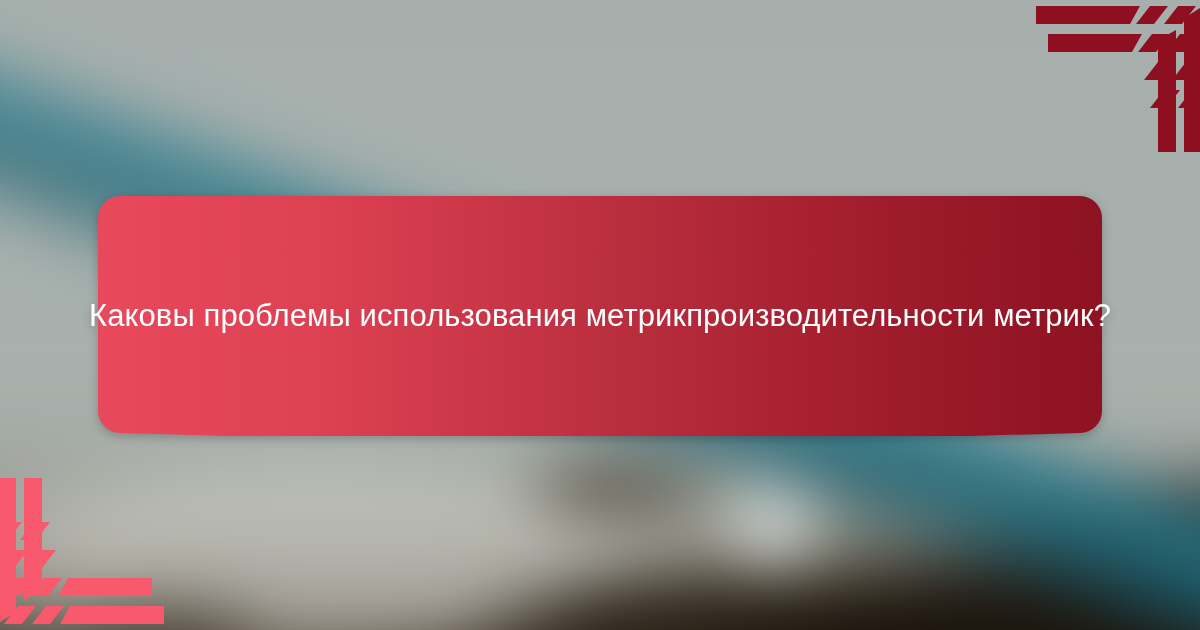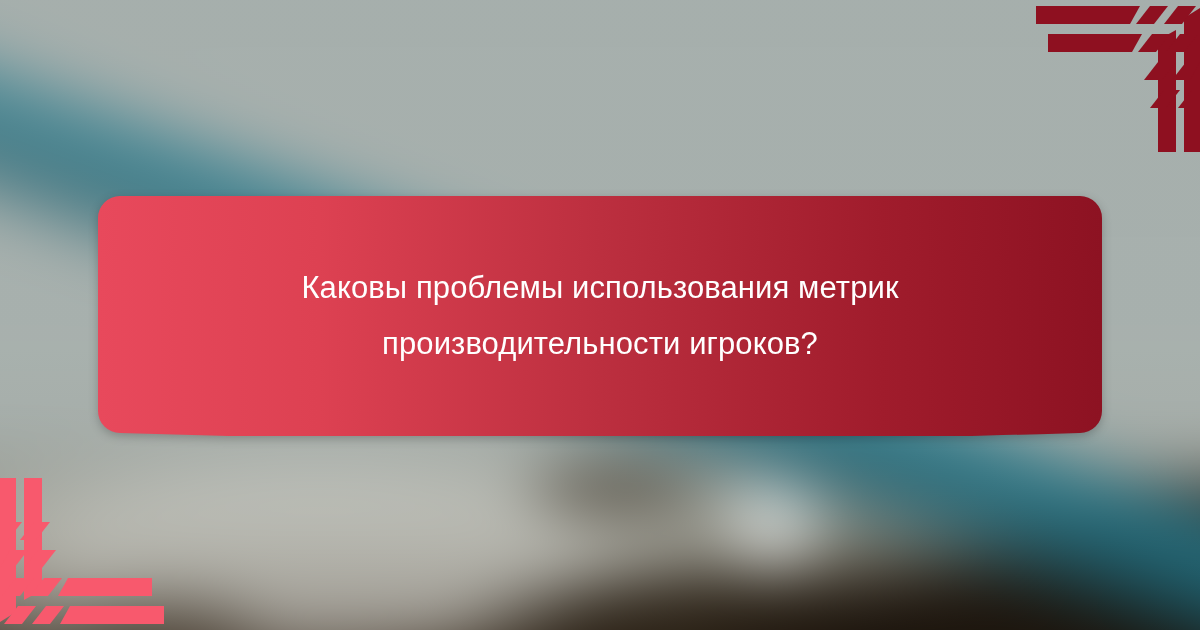--- a/index.html
+++ b/index.html
@@ -61,21 +61,21 @@
     position:absolute;
     left:98px; top:196px;
     width:1004px; height:240px;
     filter:drop-shadow(0 3px 5px rgba(0,0,0,.22));
   }
   .banner-svg { position:absolute; inset:0; width:100%; height:100%; }
 
   .banner-text {
     position:absolute;
     left:0; right:0; top:0; bottom:0;
-    display:flex; flex-direction:column;
+    display:flex; flex-direction:row;
     align-items:center; justify-content:center;
     padding:0 70px;
     text-align:left;
   }
   .banner-text .line {
     color:#ffffff;
     font-size:31px;
     font-weight:400;
     line-height:56px;
     letter-spacing:.1px;
@@ -159,17 +159,17 @@
                A22,22 0 0 1 1004,22
                L1004,215
                A22,22 0 0 1 982,237
                Q502,252 22,237
                A22,22 0 0 1 0,215
                Z" fill="url(#bannerGrad)"></path>
     </svg>
 
     <div class="banner-text">
       <div class="line">Каковы проблемы использования метрик</div>
-      <div class="line">производительности игроков?</div>
+      <div class="line">производительности метрик?</div>
     </div>
   </div>
 
 </div>
 
 </body></html>

